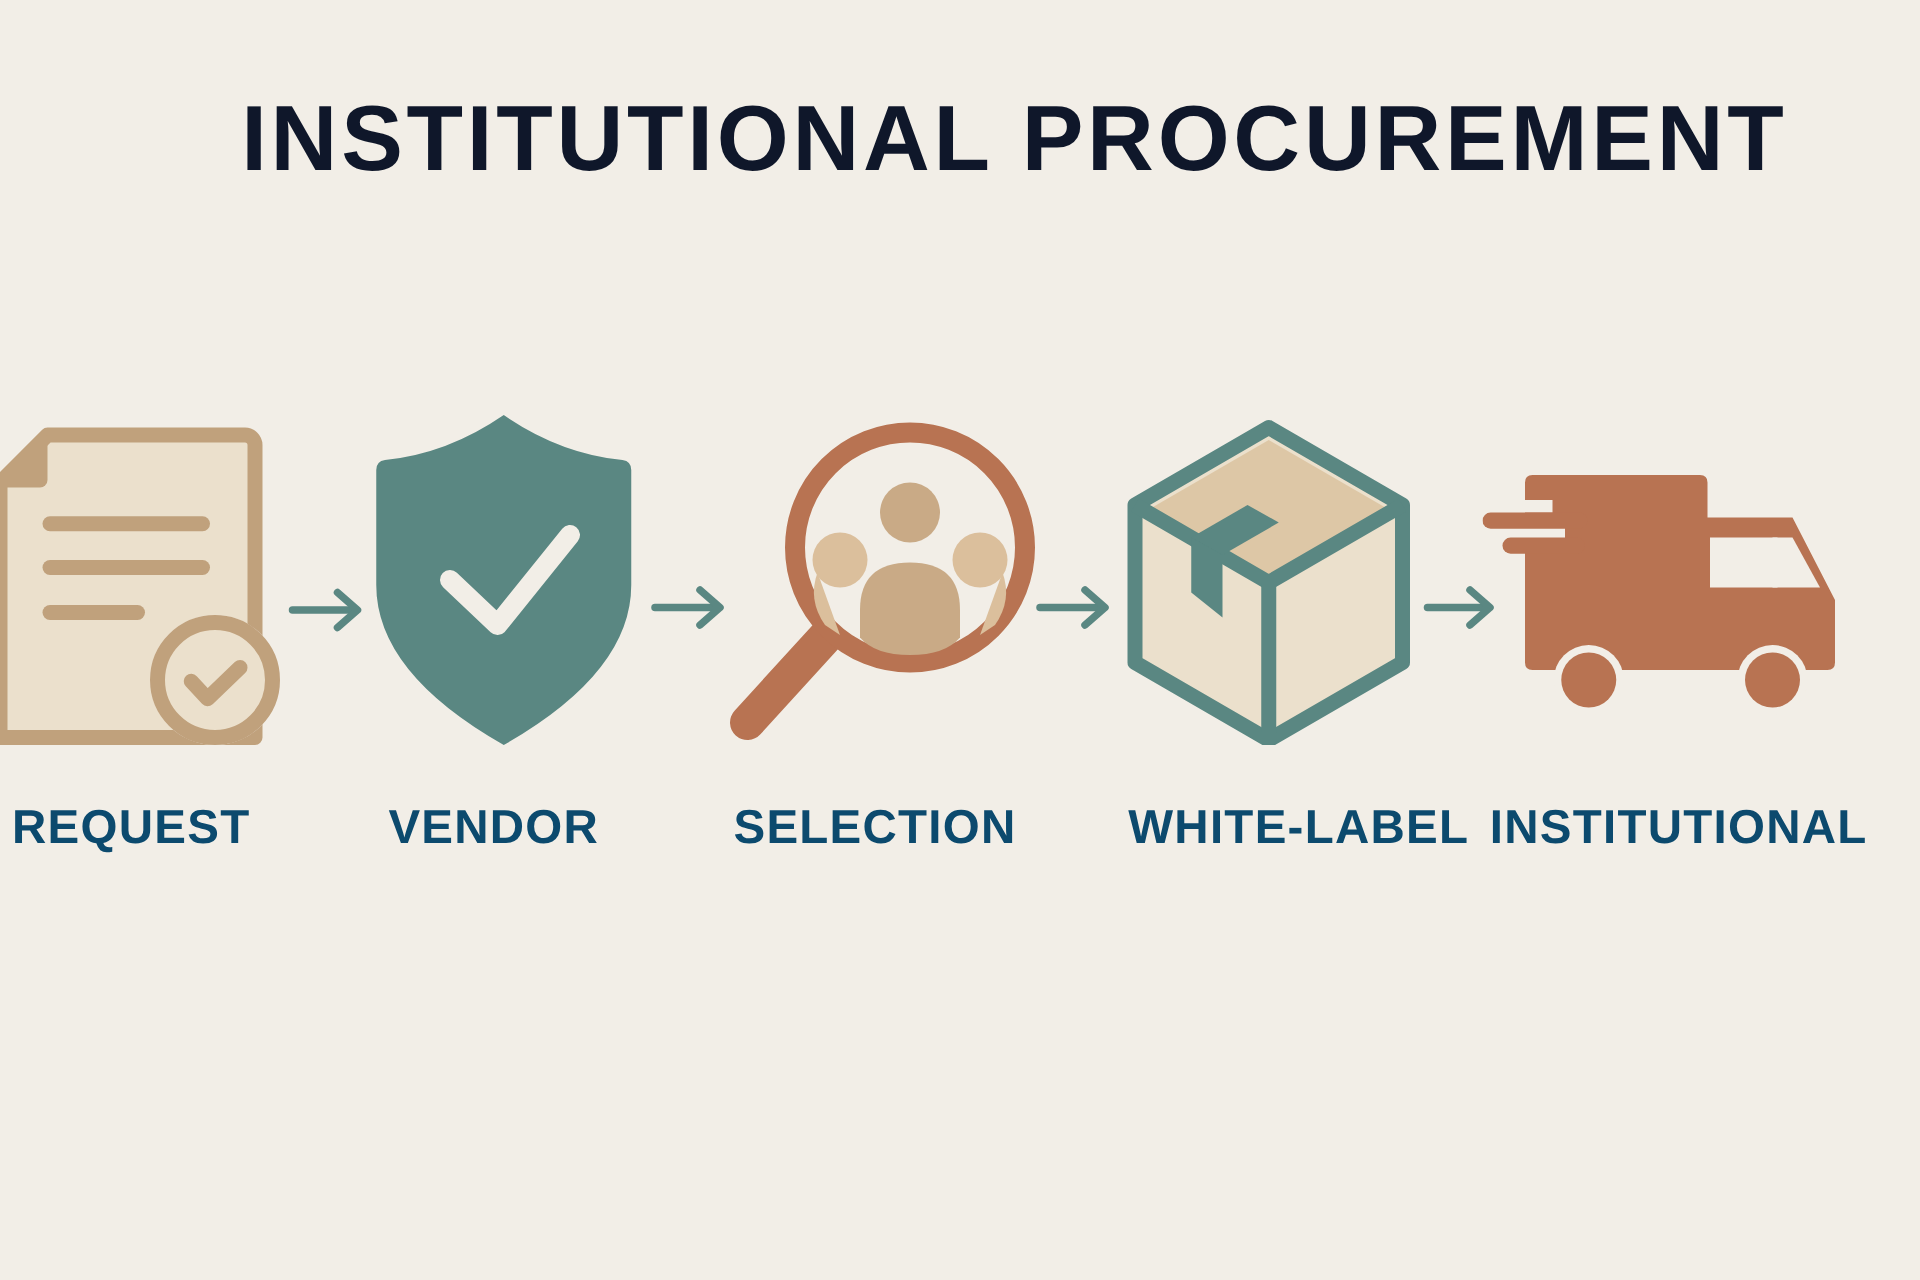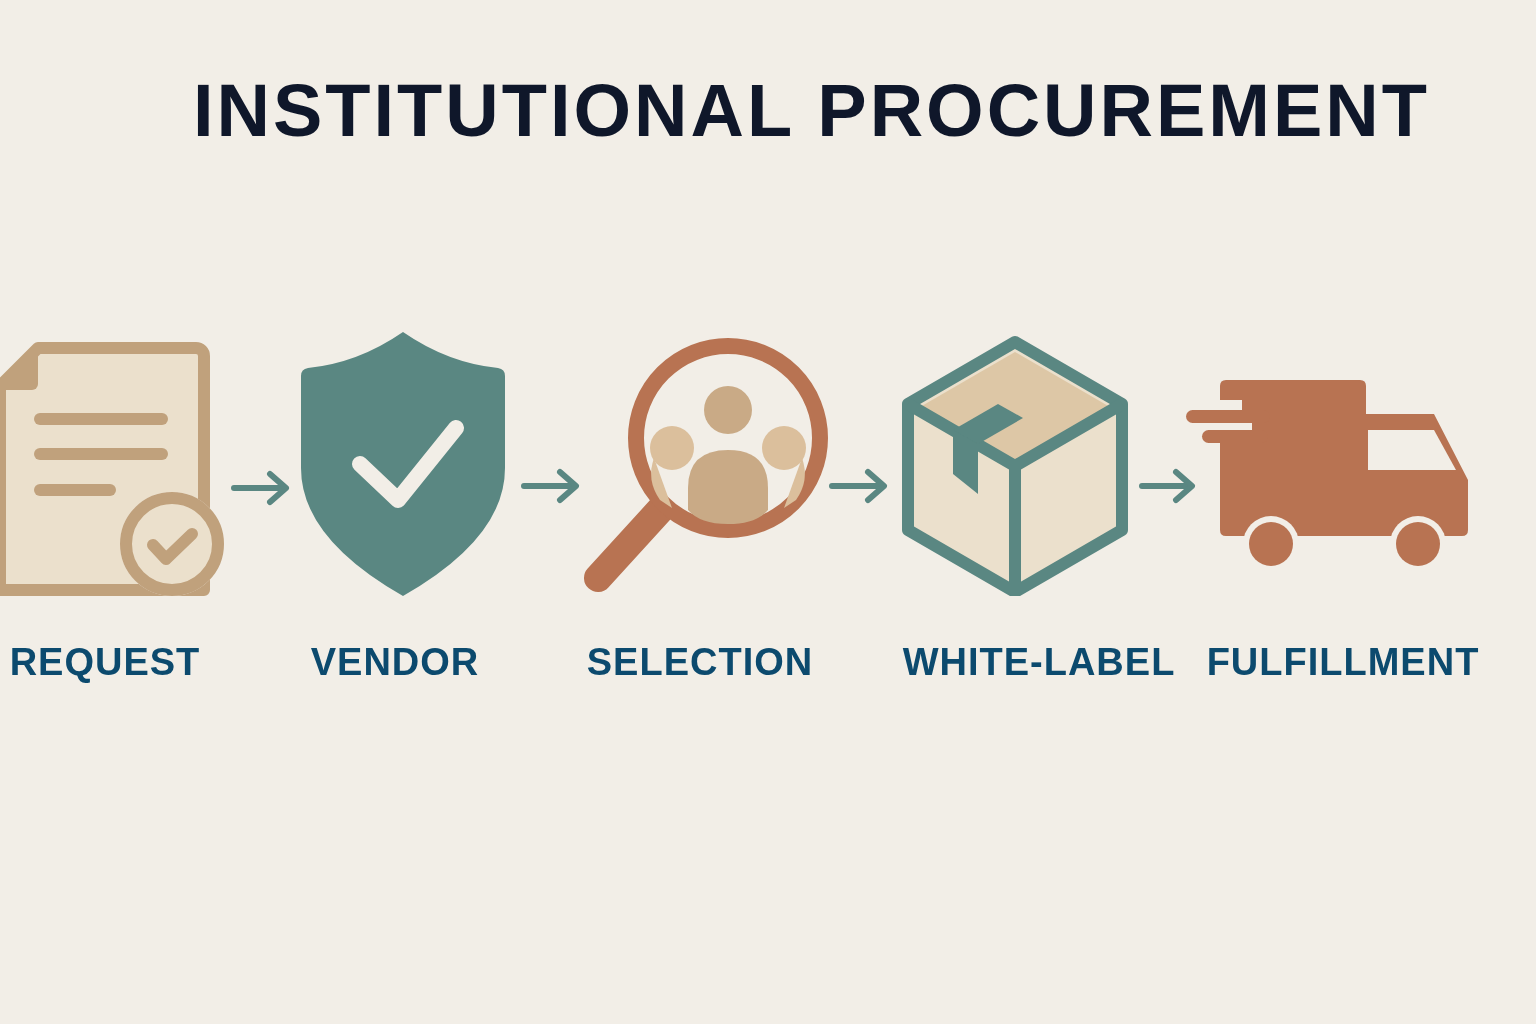--- a/index.html
+++ b/index.html
@@ -111,14 +111,14 @@
 <div class="label" style="left:250px;top:636px;width:290px">
   <span>VENDOR</span>
 </div>
 <div class="label" style="left:560px;top:636px;width:280px">
   <span>SELECTION</span>
 </div>
 <div class="label" style="left:864px;top:636px;width:310px;text-align:center;padding-left:20px">
   <span>WHITE-LABEL</span>
 </div>
 <div class="label" style="left:1186px;top:636px;width:314px">
-  <span>FULFILLMENT</span>
+  <span>INSTITUTIONAL</span>
 </div>
 
 </body></html>

